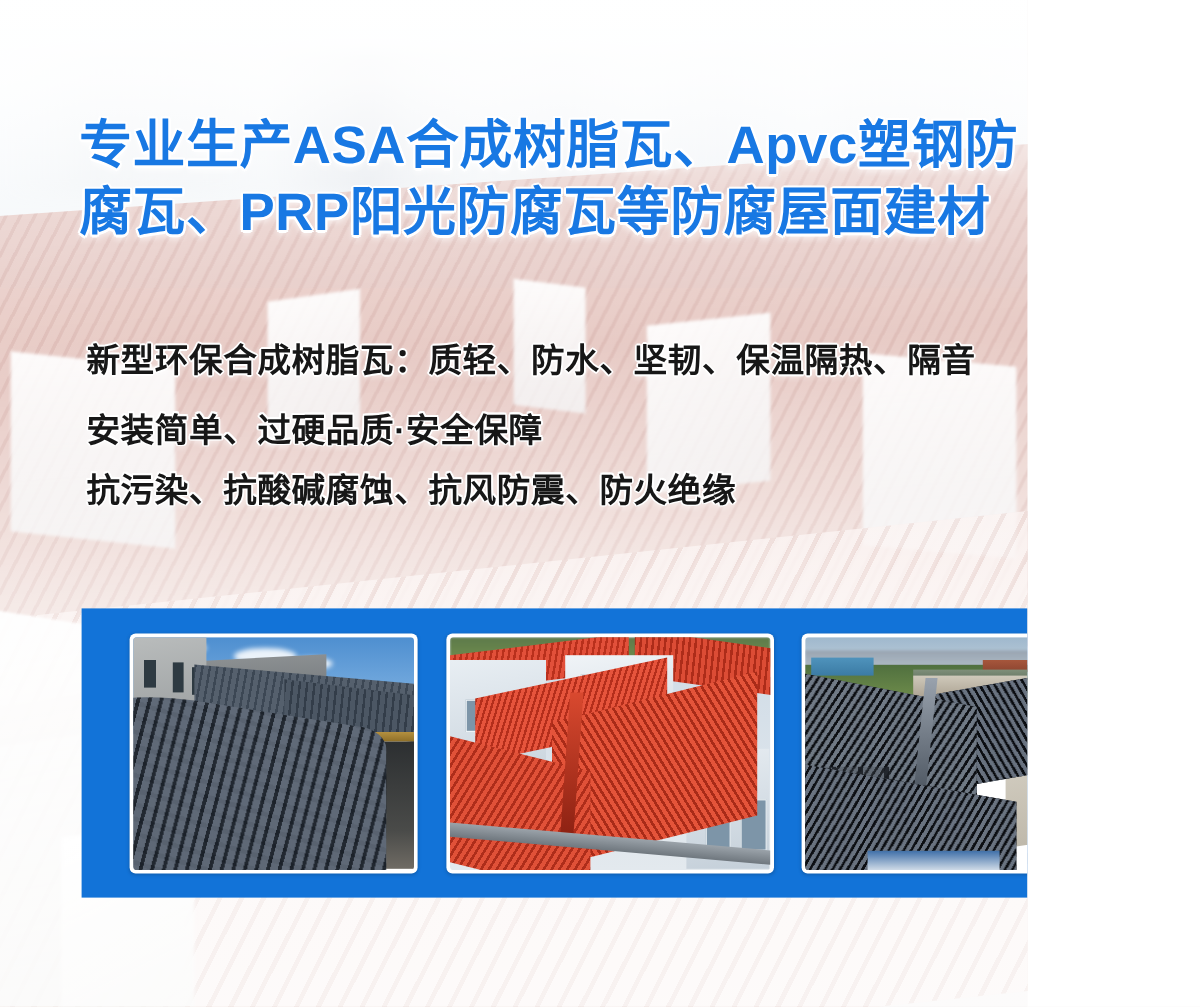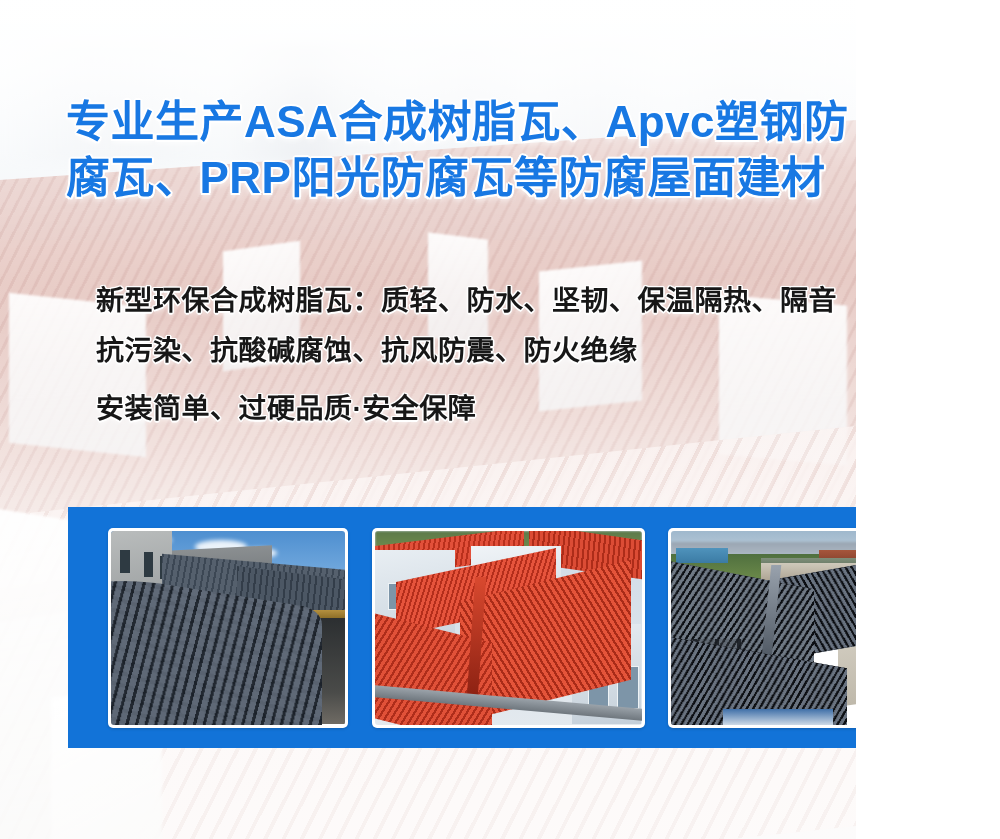--- a/index.html
+++ b/index.html
@@ -177,21 +177,20 @@
     font-weight: bold;
     color: #171717;
     letter-spacing: .5px;
     text-shadow:
        1.5px 0 0 #ffffff, -1.5px 0 0 #ffffff,
        0 1.5px 0 #ffffff, 0 -1.5px 0 #ffffff,
        1px 1px 0 #ffffff, -1px 1px 0 #ffffff,
        1px -1px 0 #ffffff, -1px -1px 0 #ffffff,
        0 2px 5px rgba(255,255,255,.85);
     white-space: nowrap;
-    margin-left: 24px;
   }
   .subhead-line.gap { margin-top: 8px; }
 
   
   .gallery {
     position: absolute;
     left: 68px;
     top: 507px;
     width: 884px;
     height: 241px;
@@ -366,22 +365,22 @@
     <div class="bg-wash"></div>
   </div>
 
   <div class="content">
 
     <h1 class="headline">专业生产ASA合成树脂瓦、Apvc塑钢防
 腐瓦、PRP阳光防腐瓦等防腐屋面建材</h1>
 
     <div class="subhead">
       <div class="subhead-line">新型环保合成树脂瓦：质轻、防水、坚韧、保温隔热、隔音</div>
+      <div class="subhead-line gap">安装简单、过硬品质·安全保障</div>
       <div class="subhead-line">抗污染、抗酸碱腐蚀、抗风防震、防火绝缘</div>
-      <div class="subhead-line gap">安装简单、过硬品质·安全保障</div>
     </div>
 
     <div class="gallery">
 
       <div class="photo-frame f1">
         <div class="photo">
           <div class="p1-sky"></div>
           <div class="p1-cloud p1-c1"></div>
           <div class="p1-cloud p1-c2"></div>
           <div class="p1-cloud p1-c3"></div>

